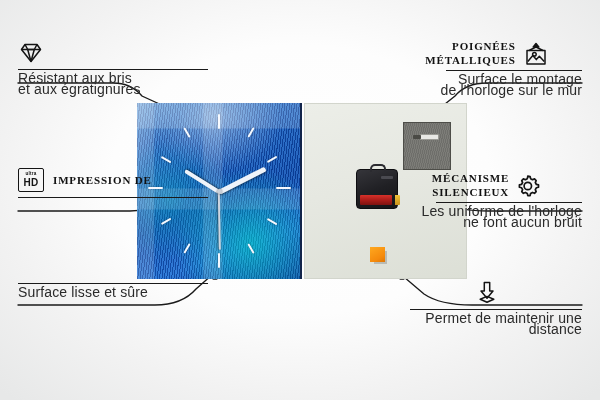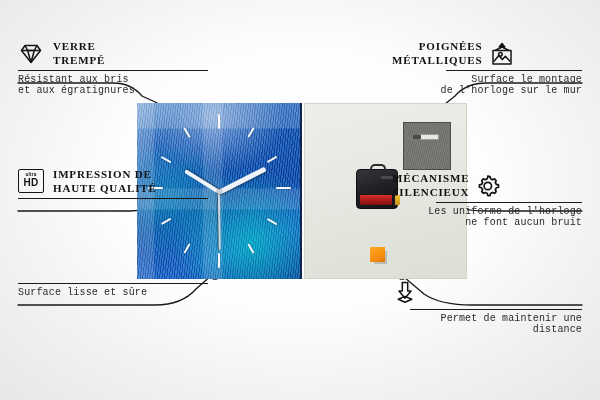--- a/index.html
+++ b/index.html
@@ -92,31 +92,31 @@
 
   
   #wires { position:absolute; left:0; top:0; width:600px; height:400px; pointer-events:none; }
 
   
   .callout { position:absolute; width:190px; }
   .callout.left  { text-align:left; }
   .callout.right { text-align:right; }
 
   .co-head { display:flex; align-items:center; gap:9px; }
-  .callout.right .co-head { justify-content:flex-start;gap:7px; }
+  .callout.right .co-head { justify-content:center;gap:7px; }
 
   .co-title {
     font-family:"Liberation Serif", serif;
     font-size:11px; font-weight:700; color:#111; letter-spacing:.85px;
     line-height:13.5px; text-transform:uppercase;
   }
   .co-rule { height:0; border-top:1.3px solid #1a1a1a; margin:3px 0 3px 0; }
   .co-desc {
-    font-family:Liberation Mono, monospace;
-    font-size:10px; color:#2a2a2a; line-height:11px; letter-spacing:.15px;
+    font-family:Liberation Sans, sans-serif;
+    font-size:14px; color:#2a2a2a; line-height:11px; letter-spacing:.15px;
   }
 
   .ico { width:26px; height:26px; flex:0 0 26px; display:block; }
   .ico svg { width:26px; height:26px; display:block; }
 
   .hdbox {
     width:26px; height:24px; border:1.6px solid #141414; border-radius:2px;
     display:flex; flex-direction:column; align-items:center; justify-content:center;
     line-height:1;
   }
@@ -194,43 +194,38 @@
       <svg viewBox="0 0 26 26">
           <g fill="none" stroke="#141414" stroke-width="1.5" stroke-linejoin="round">
         <path d="M3.5 9.5 L7 4.5 H19 L22.5 9.5 L13 21.5 Z"></path>
         <path d="M3.5 9.5 H22.5"></path>
             <path d="M7 4.5 L9.7 9.5 L13 21.5"></path>
         <path d="M19 4.5 L16.3 9.5 L13 21.5"></path>
             <path d="M9.7 9.5 H16.3"></path>
       </g>
         </svg>
     </span>
-    <span class="co-title">
-      <span>VERRE</span><br>
-      <span>TREMPÉ</span>
-    </span>
   </div>
   <div class="co-rule"></div>
   <div class="co-desc">
     <span>Résistant aux bris</span><br>
     <span>et aux égratignures</span>
   </div>
 </div>
 
 <div class="callout left" style="left:18px;top:168px;">
   <div class="co-head">
     <span class="ico">
       <span class="hdbox">
         <span class="u">ultra</span>
         <span class="h">HD</span>
       </span>
     </span>
     <span class="co-title">
       <span>IMPRESSION DE</span><br>
-      <span>HAUTE QUALITÉ</span>
     </span>
   </div>
   <div class="co-rule"></div>
 </div>
 
 <div class="callout left" style="left:18px;top:280px;">
   <div class="co-rule"></div>
   <div class="co-desc">
     <span>Surface lisse et sûre</span>
   </div>

